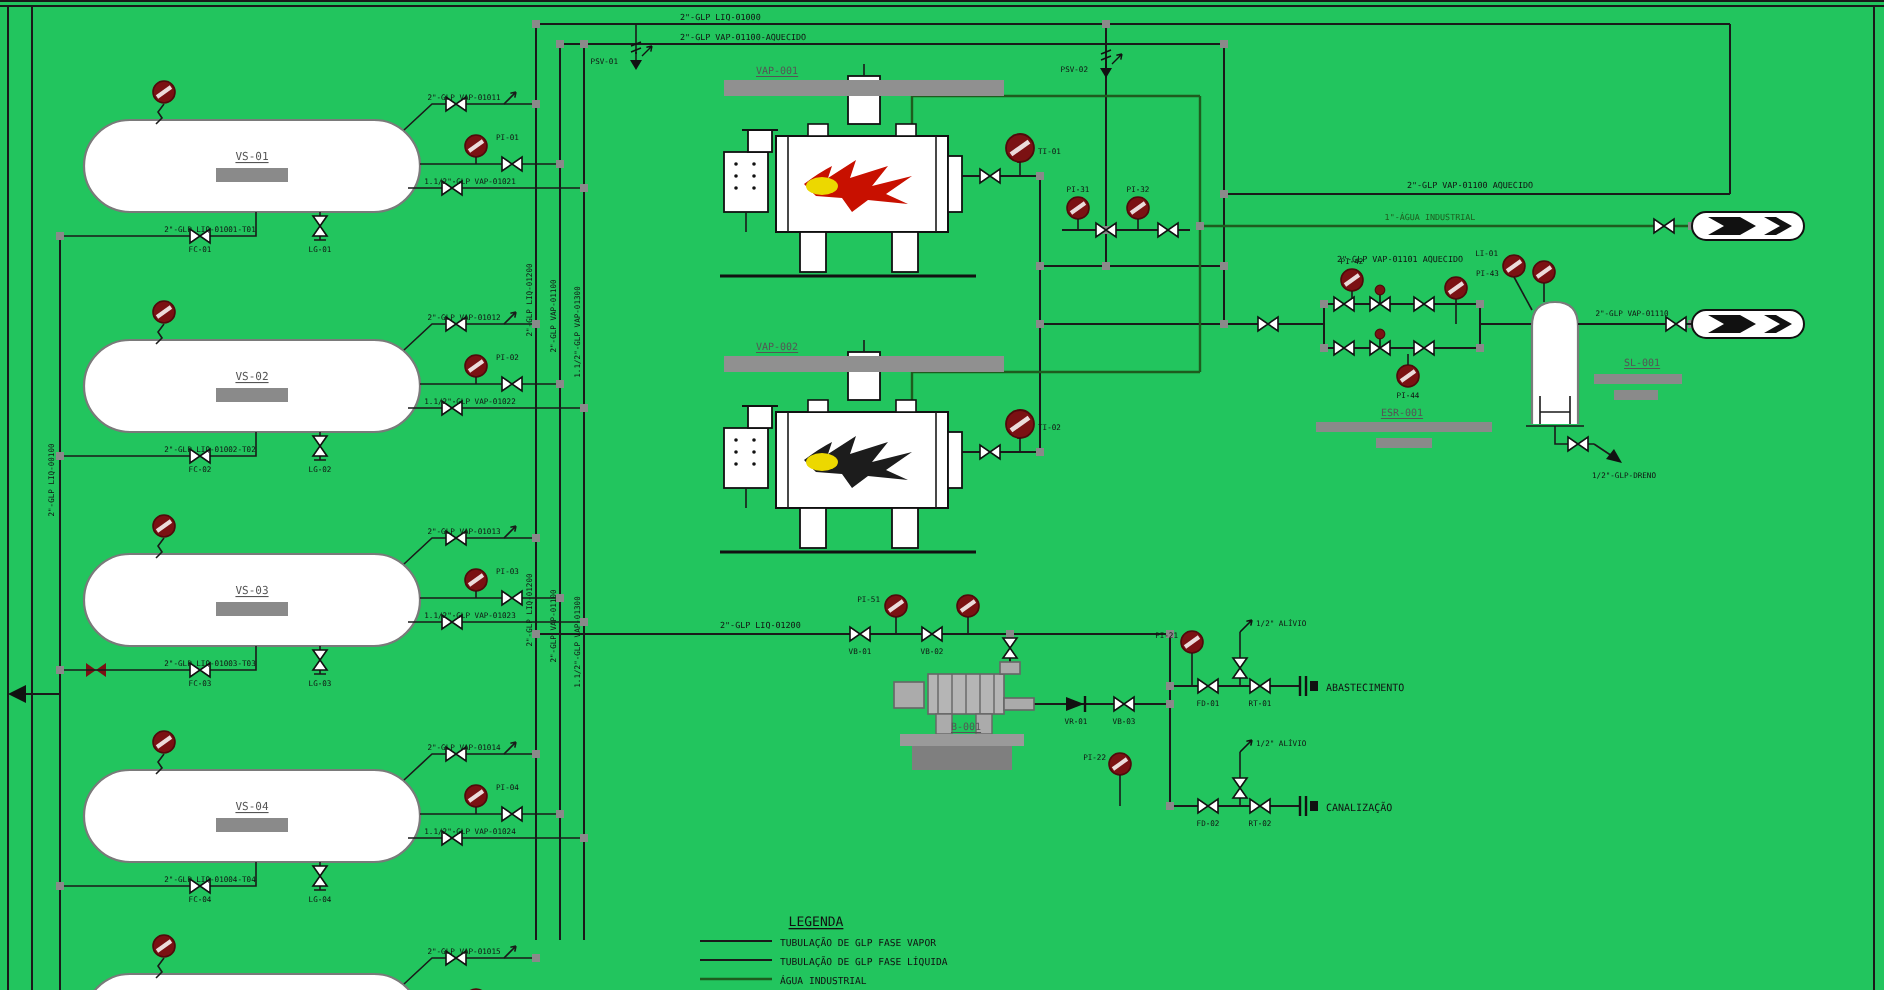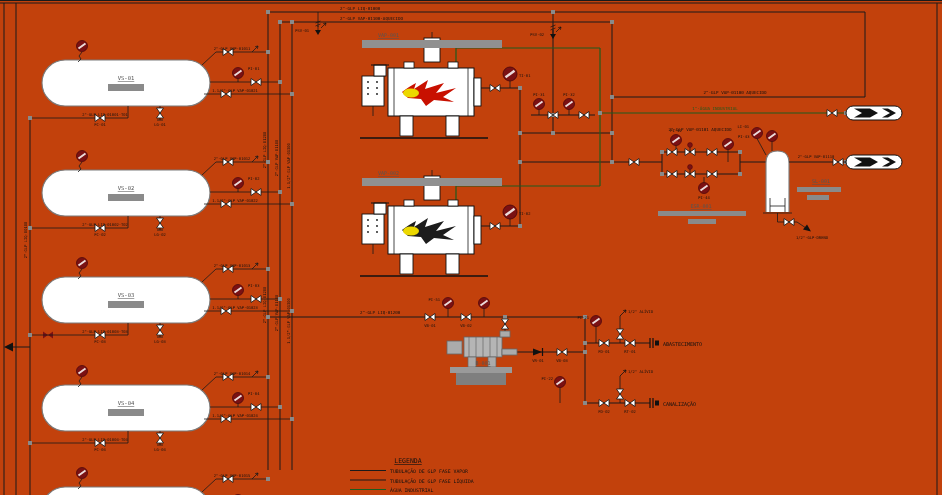--- a/index.html
+++ b/index.html
@@ -1,16 +1,16 @@
 <!DOCTYPE html>
 <html><head>
 <meta charset="utf-8">
 <style>
   html,body{margin:0;padding:0;background:#e8e8e8;}
-  #sheet{position:relative;width:942px;height:495px;background:#c2410c;overflow:hidden;
+  #sheet{position:relative;width:942px;height:495px;background:#22c55e;overflow:hidden;
          font-family:"DejaVu Sans Mono", monospace;}
   svg{position:absolute;left:0;top:0;}
   svg text{font-family:"DejaVu Sans Mono", monospace;fill:#111;}
   .p{stroke:#1a1a1a;stroke-width:1;fill:none}
   .pt{stroke:#1a1a1a;stroke-width:.8;fill:none}
   .pg{stroke:#1e5c1e;stroke-width:1.2;fill:none}
   .gy{stroke:#7a7a7a;stroke-width:1.1;fill:#fff}
   .t38{font-size:3.8px}.t42{font-size:4.2px}.t48{font-size:4.8px}
   .t5{font-size:5px}.t55{font-size:5.5px}.t65{font-size:6.5px}
   .mid{text-anchor:middle}.end{text-anchor:end}

